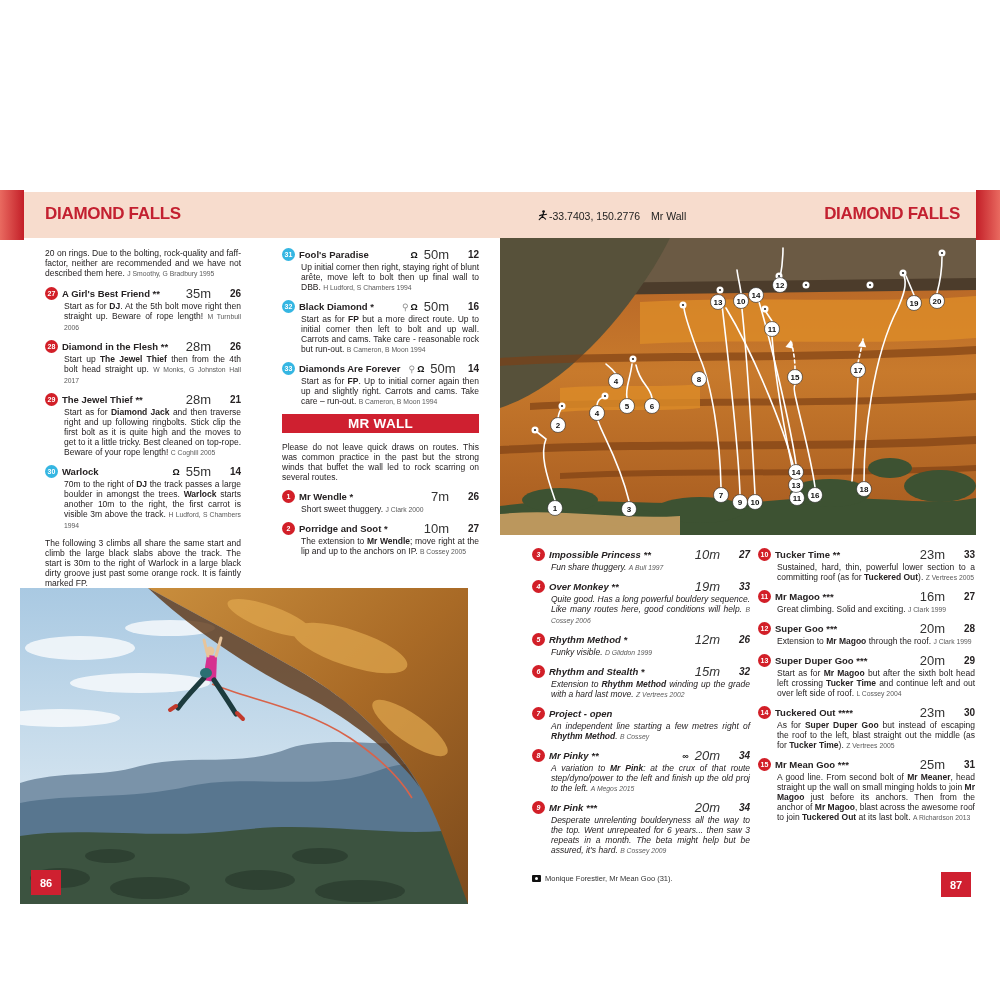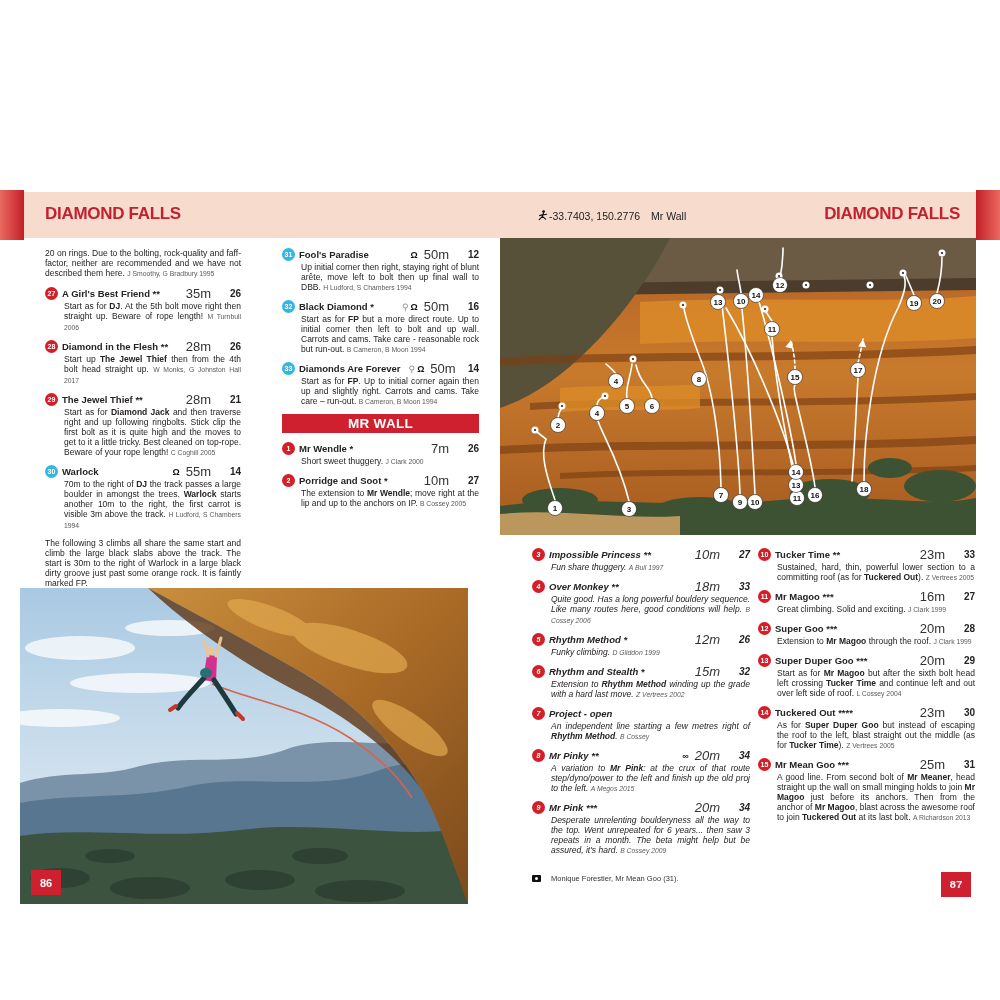--- a/index.html
+++ b/index.html
@@ -43,23 +43,23 @@
   
   .wall-box{background:#cf2030;color:#fff;font-weight:bold;font-size:13.5px;text-align:center;
             padding:5px 0 4px 0;margin:2px 0 9px 0;letter-spacing:.3px;}
   
   .photo{position:absolute;overflow:hidden;}
   #photo-left{left:20px;top:540px;width:448px;height:316px;}
   #photo-right{left:500px;top:190px;width:476px;height:297px;}
   .pagenum{position:absolute;background:#cf2030;color:#fff;font-weight:bold;font-size:11px;
            display:flex;align-items:center;justify-content:center;}
   #pg86{left:11px;bottom:9px;width:30px;height:25px;}
-  #pg87{left:941px;top:824px;width:30px;height:25px;font-family:Liberation Mono, monospace;}
+  #pg87{left:941px;top:824px;width:30px;height:25px;}
   
-  .caption{position:absolute;left:532px;top:826px;font-size:7.5px;color:#333;display:flex;align-items:center;gap:10px;}
+  .caption{position:absolute;left:532px;top:826px;font-size:7.5px;color:#333;display:flex;align-items:center;gap:4px;}
   .cam-icon{width:9px;height:7px;background:#111;border-radius:1px;position:relative;display:inline-block;}
   .cam-icon:after{content:"";position:absolute;left:3px;top:1.5px;width:3px;height:3px;border-radius:50%;background:#fff;}
   .walker-icon{display:inline-block;}
 </style>
 </head>
 <body>
 
 <div id="page">
 
   <div class="edge-block left"></div>
@@ -164,20 +164,21 @@
             <span class="route-name"><span>Diamonds Are Forever</span> <span></span></span>
             <span class="sp"></span>
             <span><span class="gear-icon carrot-bolt">⚲</span><span class="gear-icon trad-nut">Ω</span></span>
             <span class="route-len">50m</span>
             <span class="route-grade">14</span>
           </div>
           <div class="route-desc"><span>Start as for <b>FP</b>. Up to initial corner again then up and slightly right. Carrots and cams. Take care – run-out.</span> <span class="credit">B Cameron, B Moon 1994</span></div>
         </div>
       </div>
     <div class="wall-box">MR WALL</div>
+    <p class="para">Please do not leave quick draws on routes. This was common practice in the past but the strong winds that buffet the wall led to rock scarring on several routes.</p>
     <div class="routes-list">
 
         <div class="route">
           <div class="route-head">
             <span class="num-circle">1</span>
             <span class="route-name"><span>Mr Wendle</span> <span>*</span></span>
             <span class="sp"></span>
             <span></span>
             <span class="route-len">7m</span>
             <span class="route-grade">26</span>
@@ -412,36 +413,36 @@
           </div>
           <div class="route-desc"><span>Fun share thuggery.</span> <span class="credit">A Bull 1997</span></div>
         </div>
 
         <div class="route">
           <div class="route-head">
             <span class="num-circle">4</span>
             <span class="route-name"><span>Over Monkey</span> <span>**</span></span>
             <span class="sp"></span>
             <span></span>
-            <span class="route-len">18m</span>
+            <span class="route-len">19m</span>
             <span class="route-grade">33</span>
           </div>
           <div class="route-desc"><span>Quite good. Has a long powerful bouldery sequence. Like many routes here, good conditions will help.</span> <span class="credit">B Cossey 2006</span></div>
         </div>
 
         <div class="route">
           <div class="route-head">
             <span class="num-circle">5</span>
             <span class="route-name"><span>Rhythm Method</span> <span>*</span></span>
             <span class="sp"></span>
             <span></span>
             <span class="route-len">12m</span>
             <span class="route-grade">26</span>
           </div>
-          <div class="route-desc"><span>Funky climbing.</span> <span class="credit">D Gliddon 1999</span></div>
+          <div class="route-desc"><span>Funky visible.</span> <span class="credit">D Gliddon 1999</span></div>
         </div>
 
         <div class="route">
           <div class="route-head">
             <span class="num-circle">6</span>
             <span class="route-name"><span>Rhythm and Stealth</span> <span>*</span></span>
             <span class="sp"></span>
             <span></span>
             <span class="route-len">15m</span>
             <span class="route-grade">32</span>

